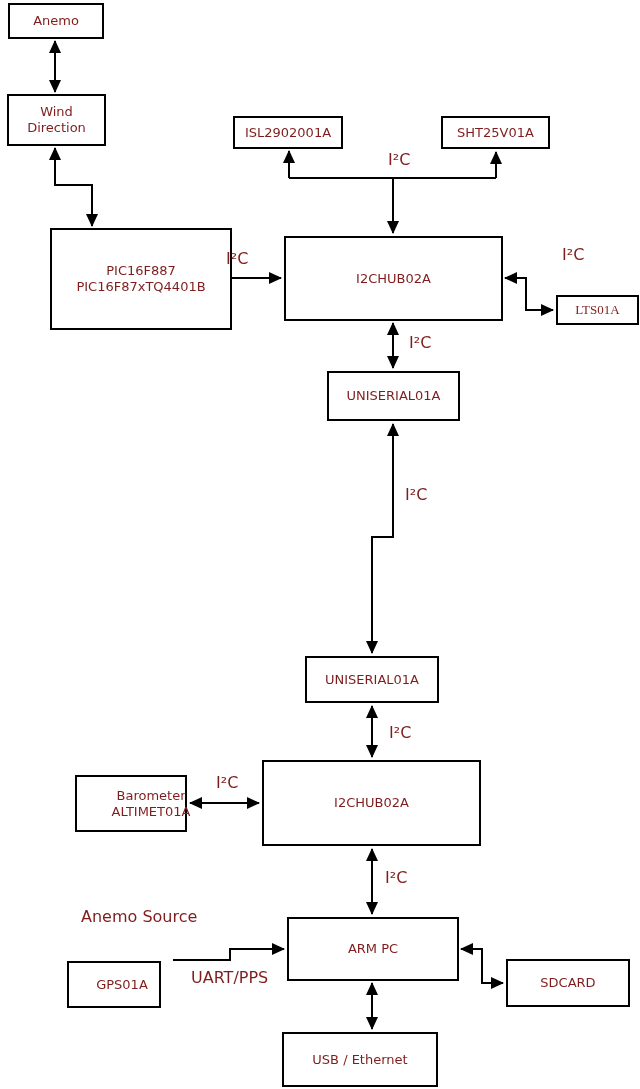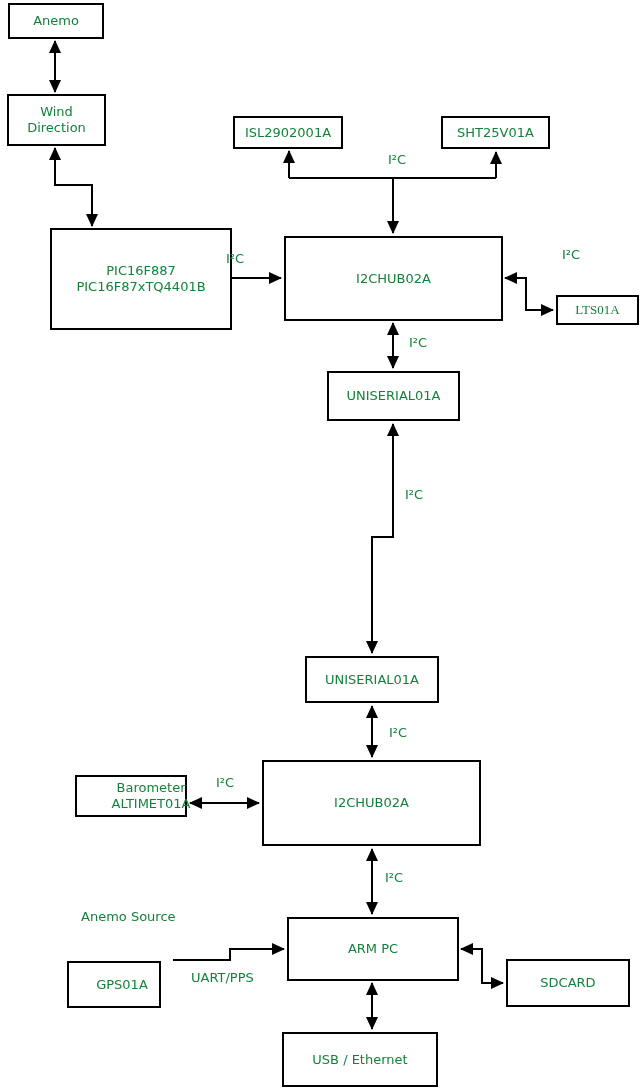--- a/index.html
+++ b/index.html
@@ -6,21 +6,21 @@
     margin: 0;
     padding: 0;
     background: #ffffff;
   }
   #canvas {
     position: relative;
     width: 640px;
     height: 1089px;
     background: #ffffff;
     font-family: "DejaVu Sans", "Liberation Sans", sans-serif;
-    color: #15803d;
+    color: #7f1d1d;
     overflow: hidden;
   }
   #wires {
     position: absolute;
     left: 0;
     top: 0;
     width: 640px;
     height: 1089px;
   }
   .box {
@@ -33,21 +33,21 @@
     align-items: center;
     justify-content: center;
     text-align: center;
     font-size: 13px;
     line-height: 16px;
     white-space: nowrap;
   }
   .box span { display: block; }
   .edge-label {
     position: absolute;
-    font-size: 13px;
+    font-size: 16px;
     line-height: 14px;
     white-space: nowrap;
   }
 </style>
 </head>
 <body>
 
 <div id="canvas">
 
   <svg id="wires" viewBox="0 0 640 1089" xmlns="http://www.w3.org/2000/svg">
@@ -111,21 +111,21 @@
   </div>
 
   <div class="box" style="left:305px; top:656px; width:134px; height:47px;">
     <span>UNISERIAL01A</span>
   </div>
 
   <div class="box" style="left:262px; top:760px; width:219px; height:86px;">
     <span>I2CHUB02A</span>
   </div>
 
-  <div class="box" style="left:75px; top:775px; width:112px; height:42px;padding-left:40px;">
+  <div class="box" style="left:75px; top:775px; width:112px; height:57px;padding-left:40px;">
     <span>Barometer</span>
     <span>ALTIMET01A</span>
   </div>
 
   <div class="box" style="left:67px; top:961px; width:94px; height:47px;padding-left:16px;">
     <span>GPS01A</span>
   </div>
 
   <div class="box" style="left:287px; top:917px; width:172px; height:64px;">
     <span>ARM PC</span>

